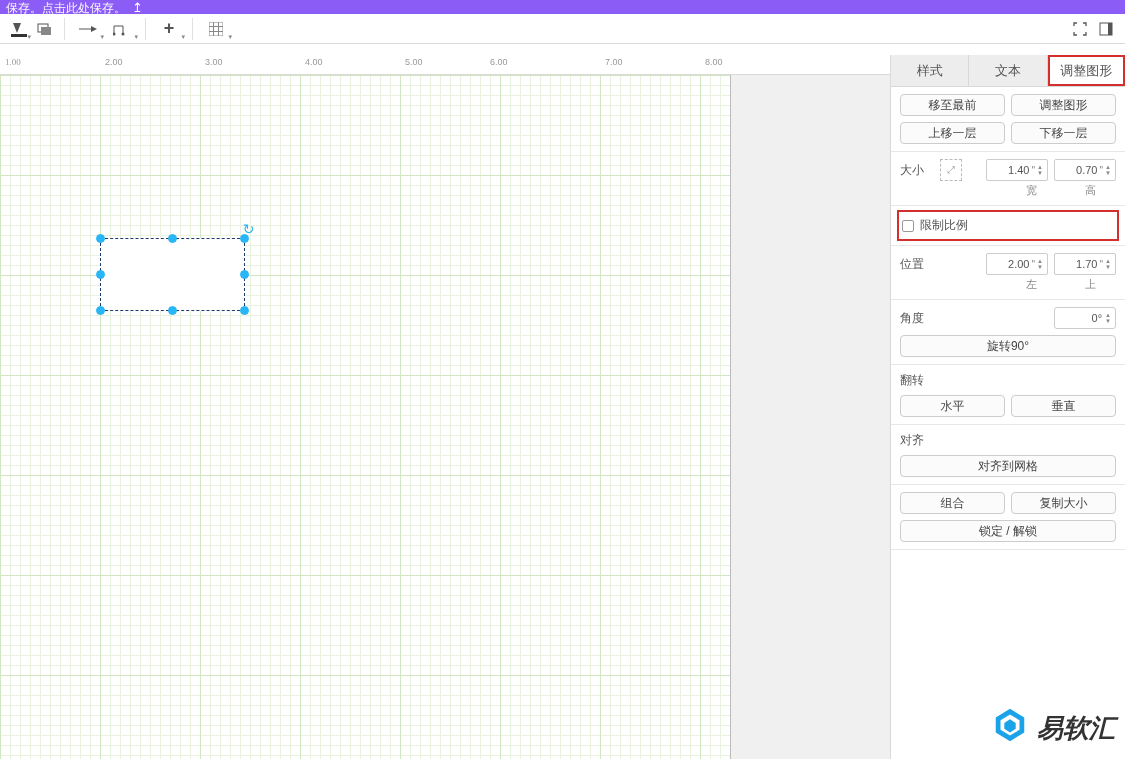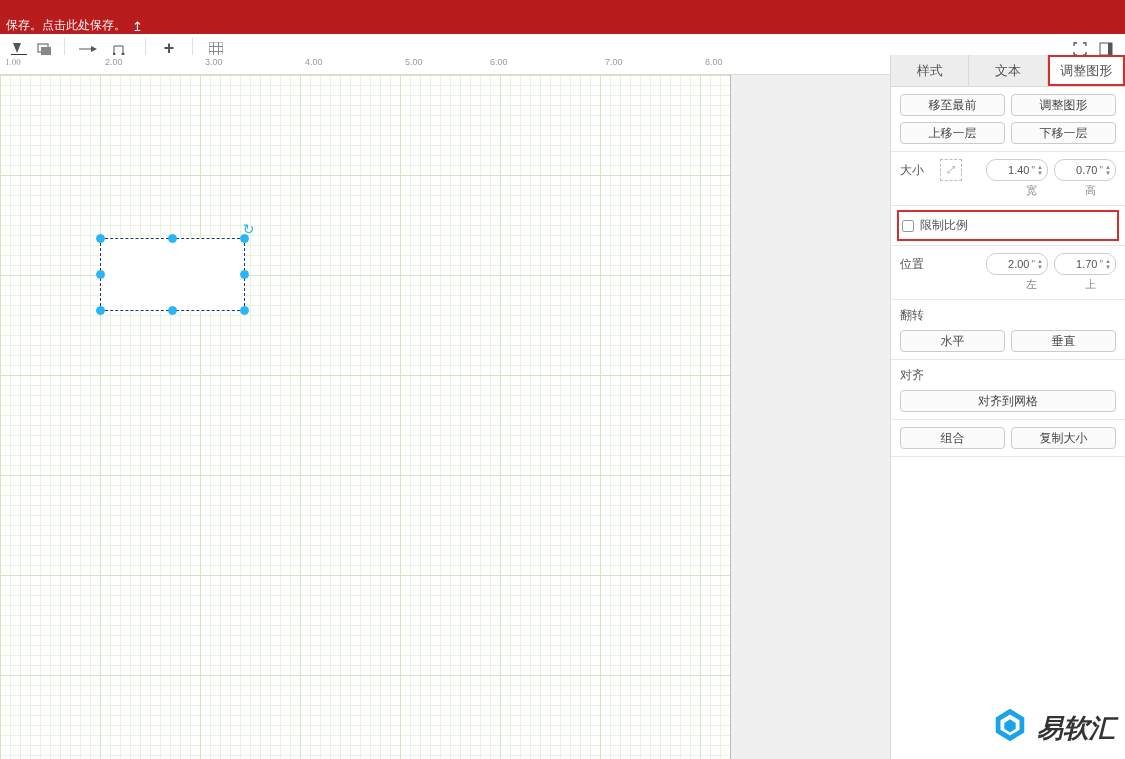--- a/index.html
+++ b/index.html
@@ -1,18 +1,18 @@
 <!DOCTYPE html>
 <html><head>
 <meta charset="utf-8">
 <style>
 * { box-sizing: border-box; margin: 0; padding: 0; font-family: "Microsoft YaHei", Arial, sans-serif; }
 body { width: 1125px; height: 759px; overflow: hidden; background: #fff; position: relative; }
 
-.titlebar { height: 34px; background: #b91c1c; color: #fff; display: flex; align-items: flex-end; padding: 0 6px; font-size: 12px; }
+.titlebar { height: 14px; background: #8b5cf6; color: #fff; display: flex; align-items: flex-start; padding: 0 6px; font-size: 12px; }
 .titlebar .t-text { opacity: .95; }
 .titlebar .t-icon { margin-left: 6px; font-size: 13px; }
 
 .toolbar { height: 30px; border-bottom: 1px solid #d9d9d9; display: flex; align-items: center; padding: 0 6px; }
 .toolbar .sep { width: 1px; height: 22px; background: #e0e0e0; margin: 0 6px; }
 .toolbar .tool { width: 26px; height: 26px; display: flex; align-items: center; justify-content: center; position: relative; color: #555; }
 .toolbar .tool .caret { position: absolute; right: 1px; bottom: 1px; font-size: 7px; color: #888; }
 .toolbar .gap { flex: 1; }
 .toolbar .tool.wide { width: 34px; }
 
@@ -48,21 +48,21 @@
 .tab.hl { outline:2px solid #d32f2f; outline-offset:-2px; }
 
 .section { border-bottom:1px solid #e7e7e7; padding:7px 9px; font-size:12px; color:#555; }
 .btn-row { display:flex; gap:6px; }
 .btn-row + .btn-row { margin-top:6px; }
 .sbtn { flex:1; height:22px; border:1px solid #ccc; border-radius:4px; background:#fbfbfb; font-size:12px; color:#444; display:flex; align-items:center; justify-content:center; }
 .sbtn.full{flex:1}
 
 .frow { display:flex; align-items:center; gap:6px; }
 .flabel { width:34px; color:#555; }
-.stepper { width:62px; height:22px; border:1px solid #ccc; border-radius:10px; display:flex; align-items:center; padding:0 4px; position:relative; font-size:11px; }
+.stepper { width:62px; height:22px; border:1px solid #ccc; border-radius:2px; display:flex; align-items:center; padding:0 4px; position:relative; font-size:11px; }
 .stepper .val{flex:1; text-align:right; padding-right:2px}
 .stepper .unit{color:#888;font-size:10px}
 .stepper .arrs{display:flex;flex-direction:column;font-size:6px;line-height:6px;color:#888;margin-left:2px}
 .sub-labels{display:flex;justify-content:flex-end;gap:48px;font-size:11px;color:#888;margin-top:2px;padding-right:20px}
 
 .dim-icon{width:22px;height:22px;border:1px dashed #bbb;display:flex;align-items:center;justify-content:center;font-size:10px;color:#999}
 
 .chkrow{display:flex;align-items:center;gap:6px;padding:4px 2px}
 .chkbox{width:12px;height:12px;border:1px solid #999;border-radius:2px;background:#fff}
 .chkrow.hl{outline:2px solid #d32f2f;outline-offset:1px}
@@ -245,20 +245,35 @@
               <span>▼</span>
             </span>
           </div>
       </div>
       <div class="sub-labels">
           <span>左</span>
           <span>上</span>
         </div>
     </div>
 
+    <div class="section">
+      <div class="angle-row">
+        <span>角度</span>
+        <div class="angle-step">
+            <span>0°</span>
+            <span class="arrs">
+              <span>▲</span>
+              <span>▼</span>
+            </span>
+          </div>
+      </div>
+      <div class="btn-row" style="margin-top:6px">
+          <div class="sbtn full">旋转90°</div>
+        </div>
+    </div>
 
     <div class="section">
       <div class="sect-h">翻转</div>
       <div class="btn-row">
         <div class="sbtn">水平</div>
         <div class="sbtn">垂直</div>
       </div>
     </div>
 
     <div class="section">
@@ -266,20 +281,23 @@
       <div class="btn-row">
           <div class="sbtn full">对齐到网格</div>
         </div>
     </div>
 
     <div class="section">
       <div class="btn-row">
         <div class="sbtn">组合</div>
         <div class="sbtn">复制大小</div>
       </div>
+      <div class="btn-row">
+          <div class="sbtn full">锁定 / 解锁</div>
+        </div>
     </div>
   </div>
 </div>
 
 <div class="watermark">
   <span class="wm-icon">
     <svg viewBox="0 0 40 40">
         <polygon points="20,3 35,12 35,28 20,37 5,28 5,12" fill="#1aa3e8"></polygon>
         <polygon points="20,9 30,15 30,25 20,31 10,25 10,15" fill="#fff"></polygon>
         <polygon points="20,14 26,18 26,24 20,28 14,24 14,18" fill="#1aa3e8"></polygon>

